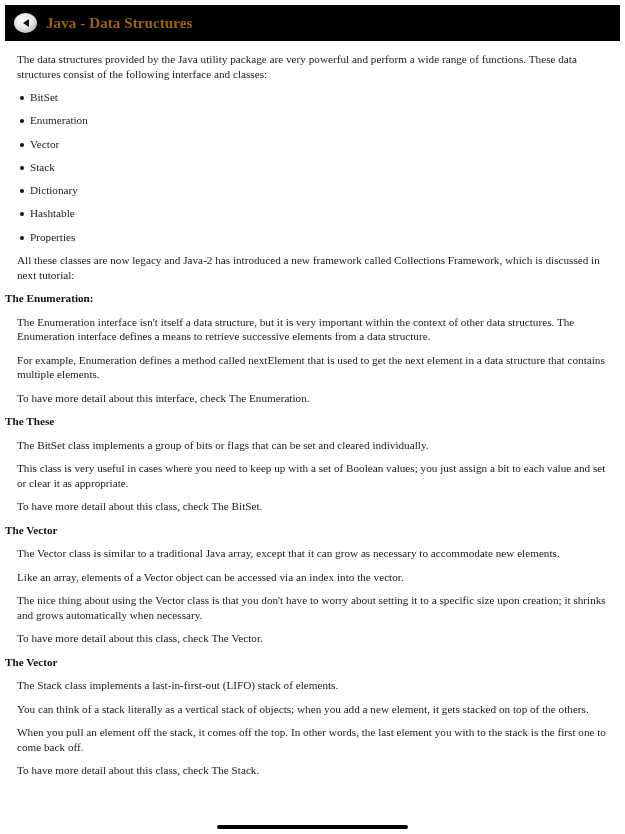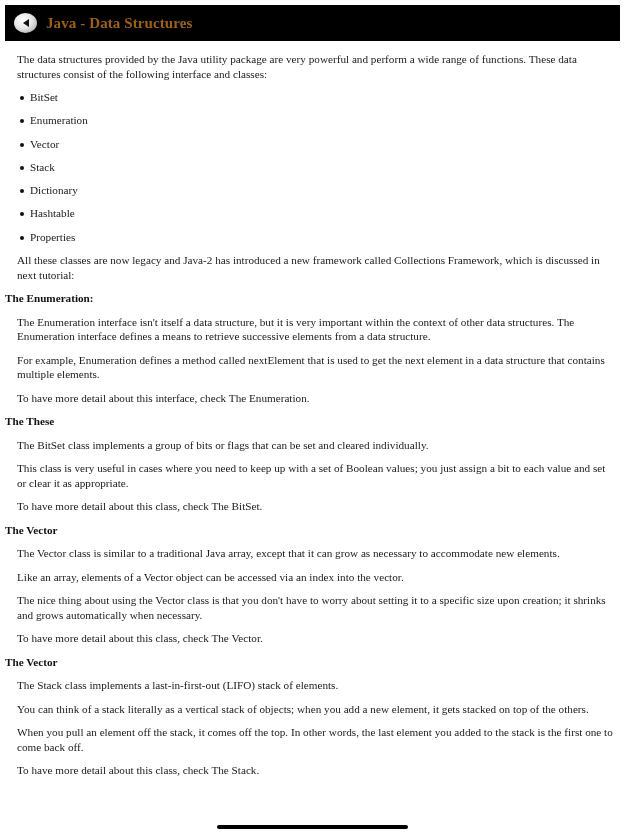--- a/index.html
+++ b/index.html
@@ -143,18 +143,18 @@
     <p>The Vector class is similar to a traditional Java array, except that it can grow as necessary to accommodate new elements.</p>
     <p>Like an array, elements of a Vector object can be accessed via an index into the vector.</p>
     <p>The nice thing about using the Vector class is that you don't have to worry about setting it to a specific size upon creation; it shrinks and grows automatically when necessary.</p>
     <p>To have more detail about this class, check The Vector.</p>
   </div>
 
   <div>
     <p class="section-heading">The Vector</p>
     <p>The Stack class implements a last-in-first-out (LIFO) stack of elements.</p>
     <p>You can think of a stack literally as a vertical stack of objects; when you add a new element, it gets stacked on top of the others.</p>
-    <p>When you pull an element off the stack, it comes off the top. In other words, the last element you added to the stack is the first one to come back off.</p>
+    <p>When you pull an element off the stack, it comes off the top. In other words, the last element you with to the stack is the first one to come back off.</p>
     <p>To have more detail about this class, check The Stack.</p>
   </div>
 </div>
 
 <div class="home-indicator"></div>
 
 </body></html>

